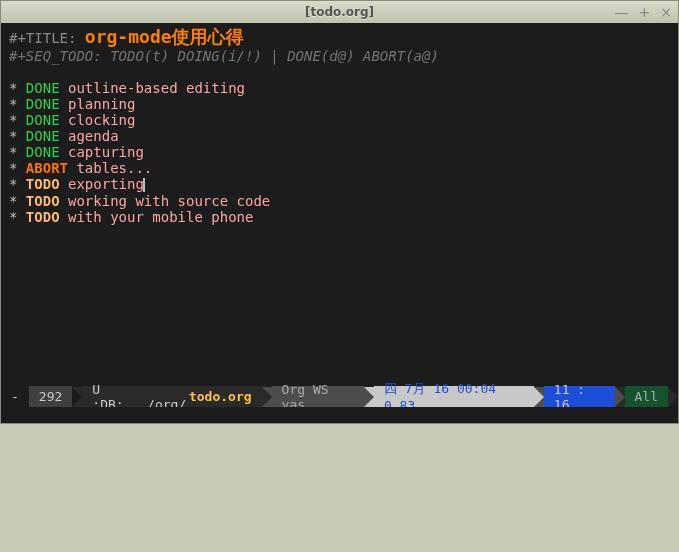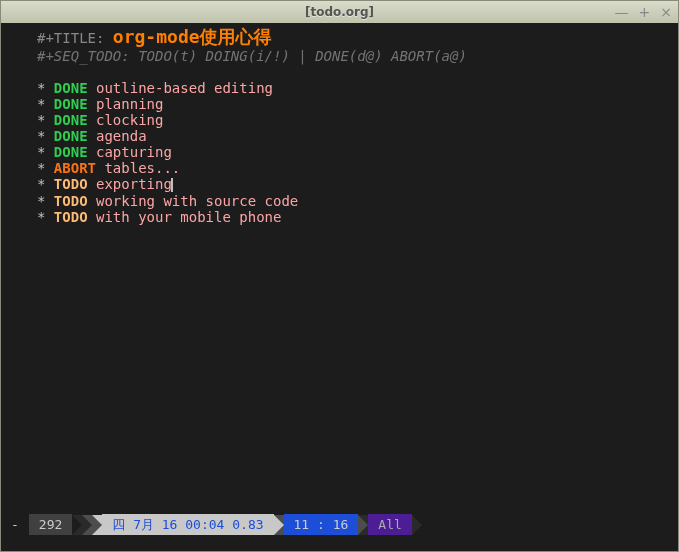--- a/index.html
+++ b/index.html
@@ -6,21 +6,21 @@
     body {
       width: 679px;
       height: 552px;
       font-family: "DejaVu Sans Mono", Consolas, monospace;
       font-size: 14px;
       background: #c8ccb6;
       overflow: hidden;
     }
     .window {
       width: 679px;
-      height: 552px;
+      height: 424px;
       display: flex;
       flex-direction: column;
       border: 1px solid #8a8a7a;
     }
     .titlebar {
       height: 22px;
       background: linear-gradient(#d8dcc8, #bfc3ae);
       display: flex;
       align-items: center;
       justify-content: center;
@@ -43,26 +43,26 @@
     .winbtn { cursor: pointer; font-size: 14px; line-height: 1; }
     .editor {
       flex: 1;
       background: #1c1c1c;
       color: #c0c0c0;
       padding: 4px 8px 0 8px;
       overflow: hidden;
       line-height: 1.15;
       white-space: pre;
     }
-    .line { display: block; margin-left: 28px; }
+    .line { display: block; }
     .meta-key { color: #888; }
     .title-val { color: #ff7f00; font-size: 18px; font-weight: bold; }
     .comment { color: #737373; font-style: italic; }
     .star { color: #c0c0c0; }
-    .done { color: #2fcf4f; font-weight: bold; }
+    .done { color: #2fcf4f; font-weight: normal; }
     .abort { color: #f97316; font-weight: bold; }
     .todo { color: #fdba74; font-weight: bold; }
     .headline { color: #fca5a5; }
     .cursor {
       display: inline-block;
       width: 2px;
       height: 14px;
       background: #c0c0c0;
       vertical-align: middle;
       margin-left: -1px;
@@ -77,21 +77,21 @@
       background: #1c1c1c;
     }
     .ml-seg { padding: 0 10px; height: 100%; display: flex; align-items: center; }
     .ml-left { background: #1c1c1c; }
     .ml-size { background: #404040; }
     .ml-file { background: #2a2a2a; }
     .ml-file .fname { color: #ffc040; font-weight: bold; }
     .ml-mode { background: #4d4d4d; color: #aaa; }
     .ml-time { background: #c8c8c8; color: #1d4ed8; }
     .ml-pos { background: #1d4ed8; color: #ccc; }
-    .ml-pct { background: #4c1d95; color: #aaa; }
+    .ml-pct { background: #14532d; color: #aaa; }
     .sep {
       width: 0; height: 0;
       border-top: 10.5px solid transparent;
       border-bottom: 10.5px solid transparent;
     }
     .sep-dk-md { border-left: 10px solid #1c1c1c; background: #2a2a2a; }
     .sep-md-gy { border-left: 10px solid #2a2a2a; background: #4d4d4d; }
     .sep-gy-lt { border-left: 10px solid #4d4d4d; background: #c8c8c8; }
     .sep-lt-gy { border-left: 10px solid #c8c8c8; background: #4d4d4d; }
     .sep-gy-md { border-left: 10px solid #4d4d4d; background: #2a2a2a; }
@@ -111,21 +111,26 @@
       <span class="winbtn">×</span>
     </div>
   </div>
 
   <div class="editor" id="editor"><span class="line"><span class="meta-key">#+TITLE: </span><span class="title-val">org-mode使用心得</span></span><span class="line comment">#+SEQ_TODO: TODO(t) DOING(i/!) | DONE(d@) ABORT(a@)</span><span class="line"> </span><span class="line"><span class="star">* </span><span class="done">DONE</span><span class="headline"> outline-based editing</span></span><span class="line"><span class="star">* </span><span class="done">DONE</span><span class="headline"> planning</span></span><span class="line"><span class="star">* </span><span class="done">DONE</span><span class="headline"> clocking</span></span><span class="line"><span class="star">* </span><span class="done">DONE</span><span class="headline"> agenda</span></span><span class="line"><span class="star">* </span><span class="done">DONE</span><span class="headline"> capturing</span></span><span class="line"><span class="star">* </span><span class="abort">ABORT</span><span class="headline"> tables...</span></span><span class="line"><span class="star">* </span><span class="todo">TODO</span><span class="headline"> exporting</span><span class="cursor"></span></span><span class="line"><span class="star">* </span><span class="todo">TODO</span><span class="headline"> working with source code</span></span><span class="line"><span class="star">* </span><span class="todo">TODO</span><span class="headline"> with your mobile phone</span></span></div>
 
   <div class="modeline">
     <div class="ml-seg ml-left">-</div>
     <div class="ml-seg ml-size">292</div>
     <div class="sep sep-dk-md"></div>
+    <div class="ml-seg ml-file">
+      <span>U :DB:.../org/</span>
+        <span class="fname">todo.org</span>
+    </div>
     <div class="sep sep-md-gy"></div>
+    <div class="ml-seg ml-mode">Org WS yas</div>
     <div class="sep sep-gy-lt"></div>
     <div class="ml-seg ml-time">四 7月 16 00:04 0.83</div>
     <div class="sep sep-lt-gy"></div>
     <div class="ml-seg ml-pos">11 : 16</div>
     <div class="sep sep-gy-md"></div>
     <div class="ml-seg ml-pct">All</div>
     <div class="sep sep-md-dk"></div>
     <div class="ml-spacer"></div>
   </div>
 

